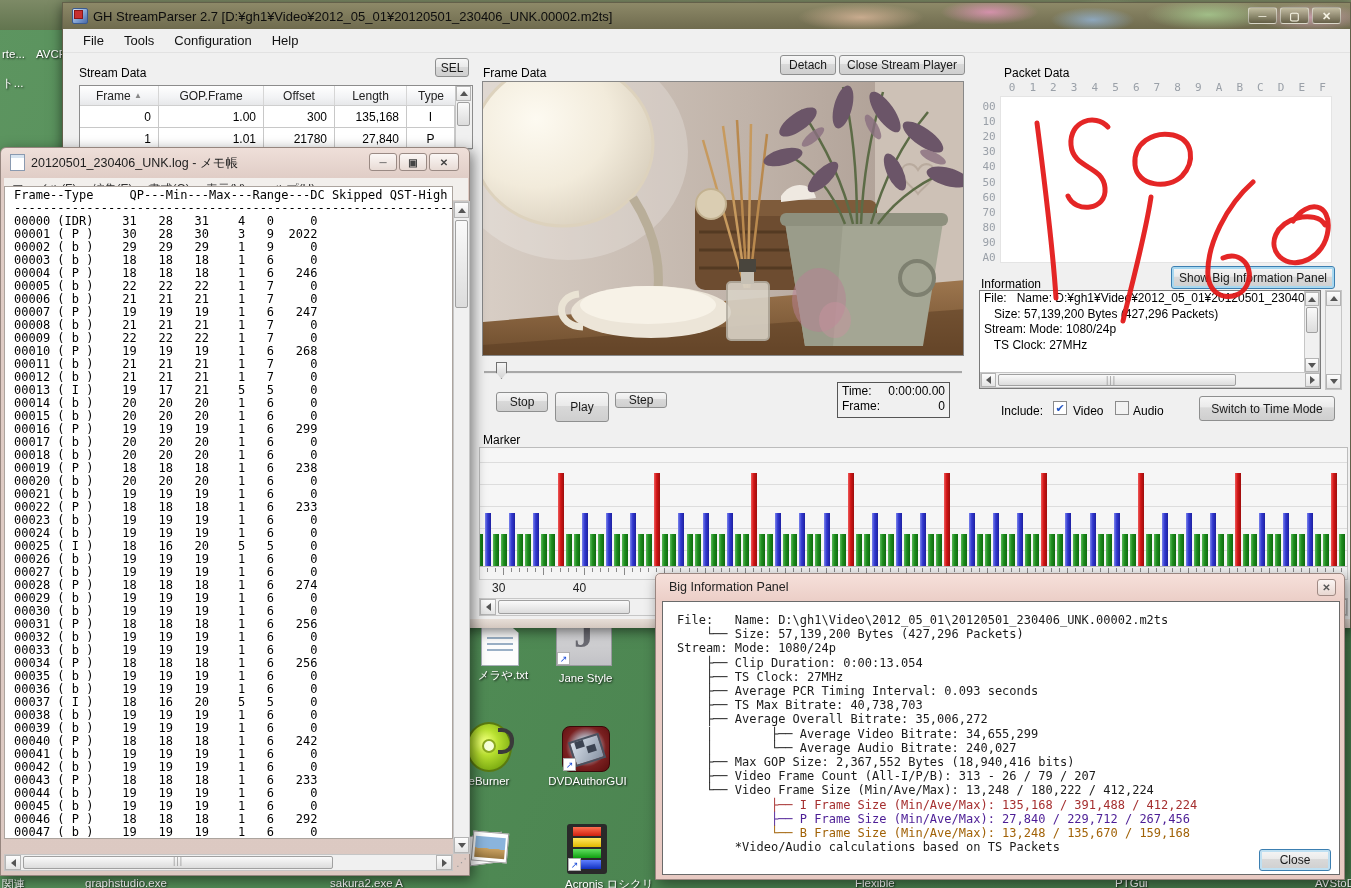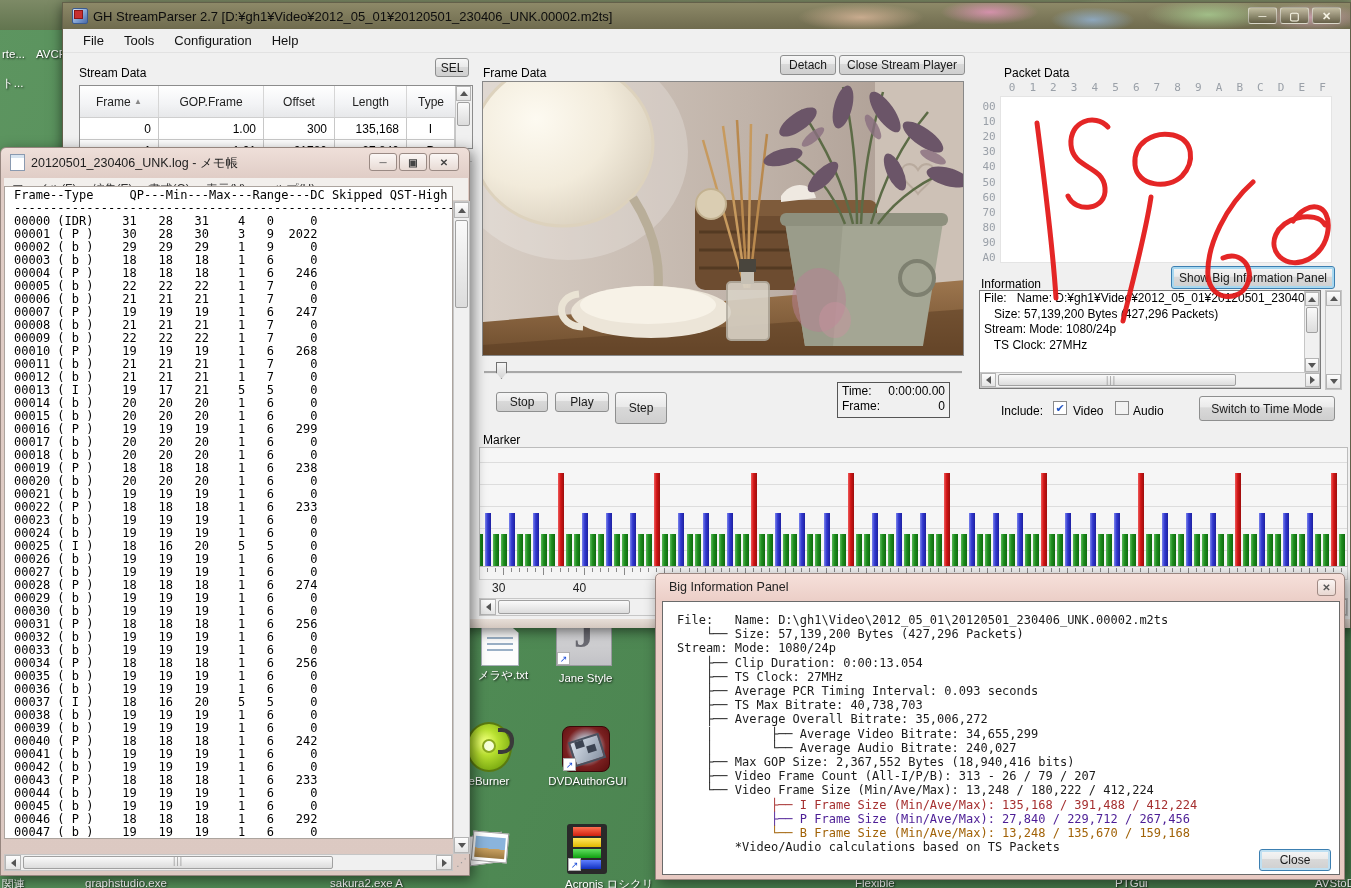--- a/index.html
+++ b/index.html
@@ -43,21 +43,21 @@
 #mw-appicon::after{content:"";position:absolute;left:1px;top:1px;width:7px;height:7px;background:#c83030;border:1px solid #8a1818}
 .cap-btn{position:absolute;top:4px;width:29px;height:17px;border-radius:3px;
   background:linear-gradient(rgba(200,196,168,.85),rgba(96,92,66,.9));
   border:1px solid rgba(255,255,255,.45);display:flex;align-items:center;justify-content:center;
   color:#f4f1e2;font-size:11px;line-height:10px;font-weight:bold}
 #mw-menubar{position:absolute;left:0;top:26px;width:100%;height:24px;background:#f0f0f0;
   border-bottom:1px solid #e2e2e2;display:flex;align-items:center}
 .menu-item{font-size:13px;color:#111;padding:0 10px}
 
 #stream-table{position:absolute;left:16px;top:82px;width:394px;height:64px;background:#fff;border:1px solid #8c8c8c}
-.sd-header{display:flex;height:32px;background:linear-gradient(#ffffff,#f2f3f5 60%,#e7e8ea);border-bottom:1px solid #cfcfcf}
+.sd-header{display:flex;height:20px;background:linear-gradient(#ffffff,#f2f3f5 60%,#e7e8ea);border-bottom:1px solid #cfcfcf}
 .sd-hcell{font-size:12px;color:#222;display:flex;align-items:center;justify-content:center;border-right:1px solid #d6d6d6}
 .srow{display:flex;height:22px;border-bottom:1px solid #c8c8c8}
 .scell{font-size:12px;color:#000;display:flex;align-items:center;justify-content:flex-end;padding-right:7px;border-right:1px solid #c8c8c8}
 .scell.center{justify-content:center;padding-right:0}
 #stream-vscroll{position:absolute;right:0;top:0;width:17px;height:62px;background:#f0f0f0;border-left:1px solid #c6c6c6}
 
 .pkt-head{position:absolute;font-family:"DejaVu Sans Mono",monospace;font-size:11px;color:#9aa0a8;text-align:center}
 #pkt-canvas{position:absolute;left:937px;top:93px;width:332px;height:167px;background:#fff;border:1px solid #e4e4e4}
 
 #info-box{position:absolute;left:916px;top:287px;width:342px;height:99px;background:#fff;border:1px solid #7a7a7a;overflow:hidden}
@@ -249,22 +249,22 @@
           <ellipse cx="330" cy="55" rx="14" ry="5" transform="rotate(-40 330 55)"></ellipse>
           <ellipse cx="390" cy="45" rx="14" ry="5" transform="rotate(60 390 45)"></ellipse>
           <ellipse cx="450" cy="75" rx="14" ry="5" transform="rotate(25 450 75)"></ellipse>
         </g>
       </svg>
     </div>
 
     <div class="abs" style="left:421px;top:368px;width:478px;height:3px;background:#a8a8a8;border-bottom:1px solid #e8e8e8"></div>
     <div class="abs" style="left:433px;top:359px;width:11px;height:17px;background:linear-gradient(#f6f6f6,#d4d4d4);border:1px solid #707070;clip-path:polygon(0 0,100% 0,100% 62%,50% 100%,0 62%)"></div>
     <div class="btn" style="left:433px;top:389px;width:52px;height:20px">Stop</div>
-    <div class="btn" style="left:492px;top:389px;width:54px;height:20px">Play</div>
-    <div class="btn" style="left:552px;top:389px;width:52px;height:32px">Step</div>
+    <div class="btn" style="left:492px;top:389px;width:54px;height:30px">Play</div>
+    <div class="btn" style="left:552px;top:389px;width:52px;height:16px">Step</div>
     <div class="timebox">
       <div class="trow">
           <span>Time:</span>
           <span>0:00:00.00</span>
         </div>
       <div class="trow">
           <span>Frame:</span>
           <span>0</span>
         </div>
     </div>

